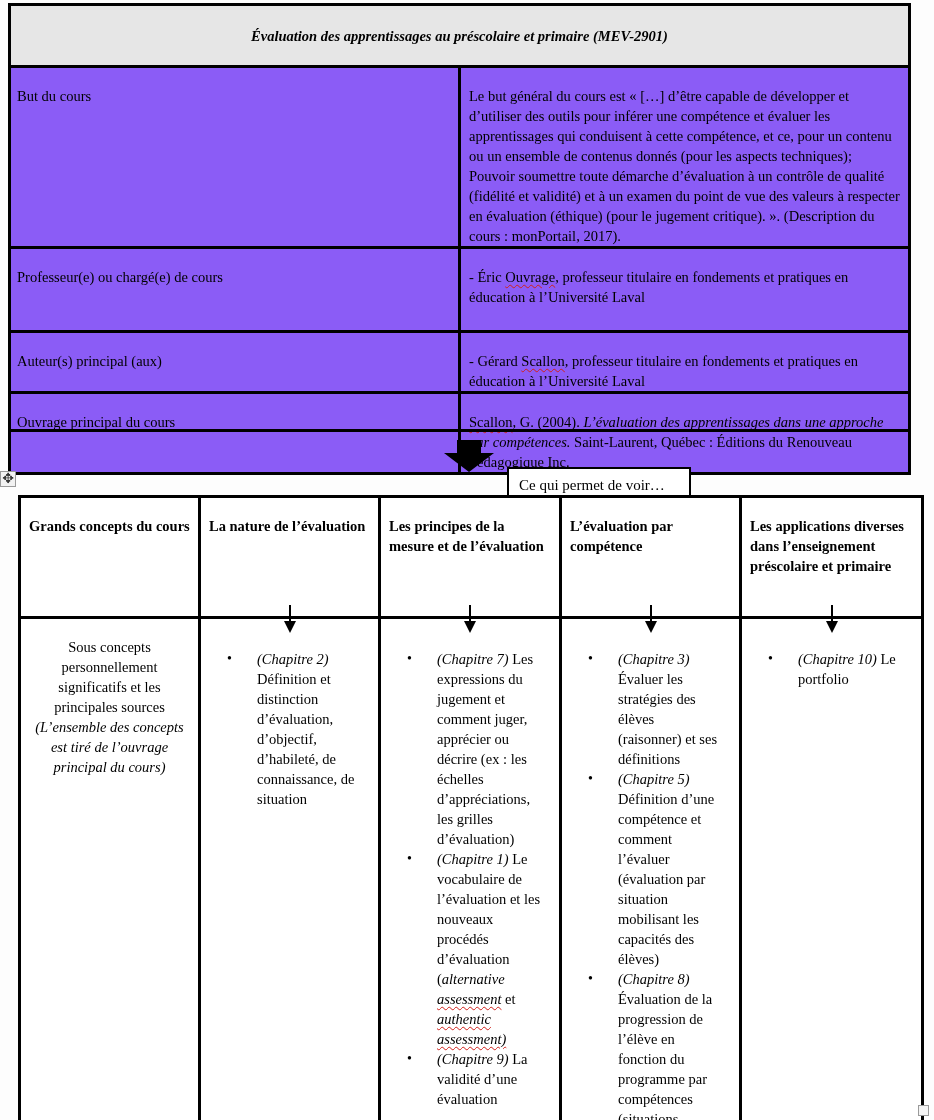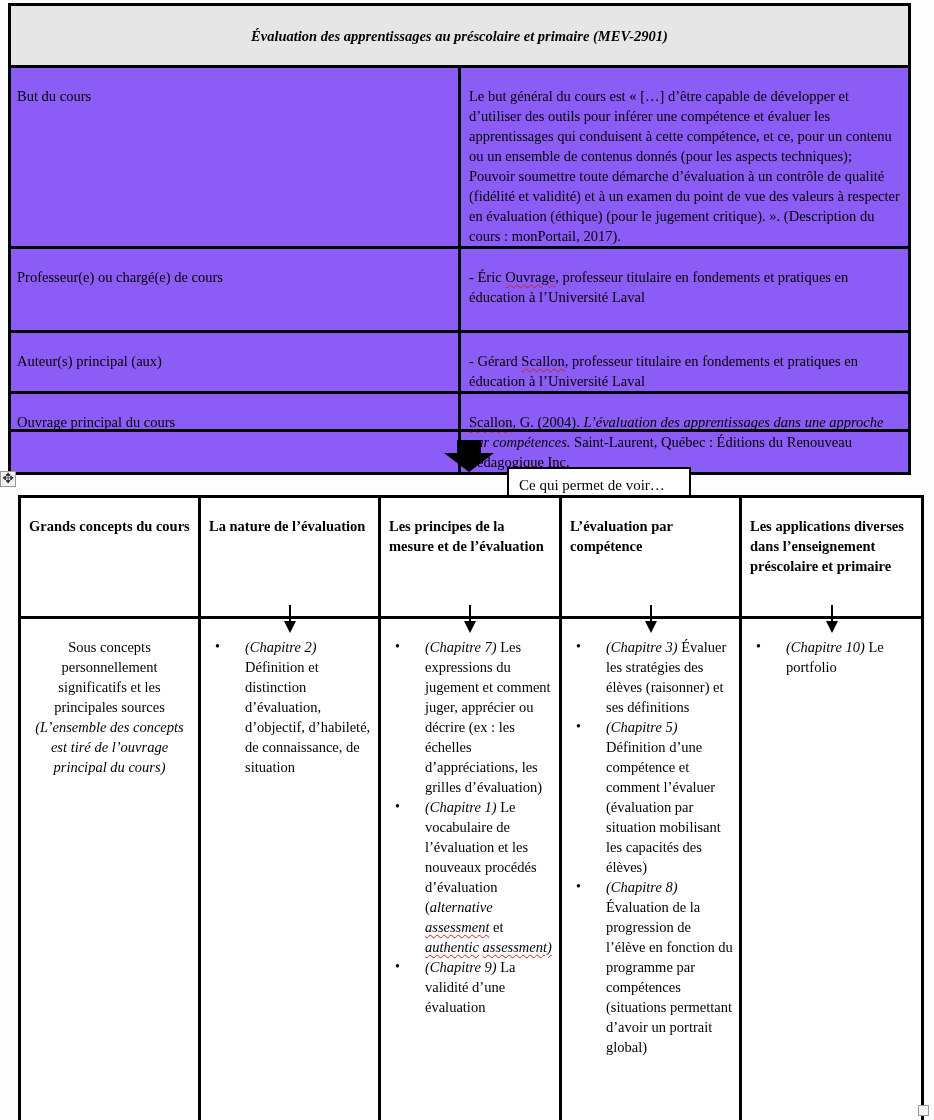--- a/index.html
+++ b/index.html
@@ -57,21 +57,21 @@
       border-collapse: collapse; table-layout: fixed; background: #fff;
     }
     #concept-table td { border: 3px solid #000; vertical-align: top; position: relative; }
     #concept-table .head td { height: 96px; text-align: left; padding: 18px 8px 4px 8px; font-weight: bold; }
     #concept-table .body td { height: 497px; padding: 18px 6px 0 6px; }
     .col-label { text-align: center; padding-left: 10px !important; padding-right: 10px !important; }
     .down-arrow {
       position: absolute; left: 50%; top: -14px; width: 12px; height: 28px;
       margin-left: -6px;
     }
-    ul.chap { margin: 0; padding: 0 0 0 38px; list-style: none; }
+    ul.chap { margin: 12px; padding: 0 0 0 38px; list-style: none; }
     ul.chap li { position: relative; margin: 0; }
     ul.chap li::before {
       content: "\2022"; position: absolute; left: -30px; top: 0; font-size: 14px;
     }
   </style>
 </head>
 <body>
 
 <table id="top-table">
   <tbody>

